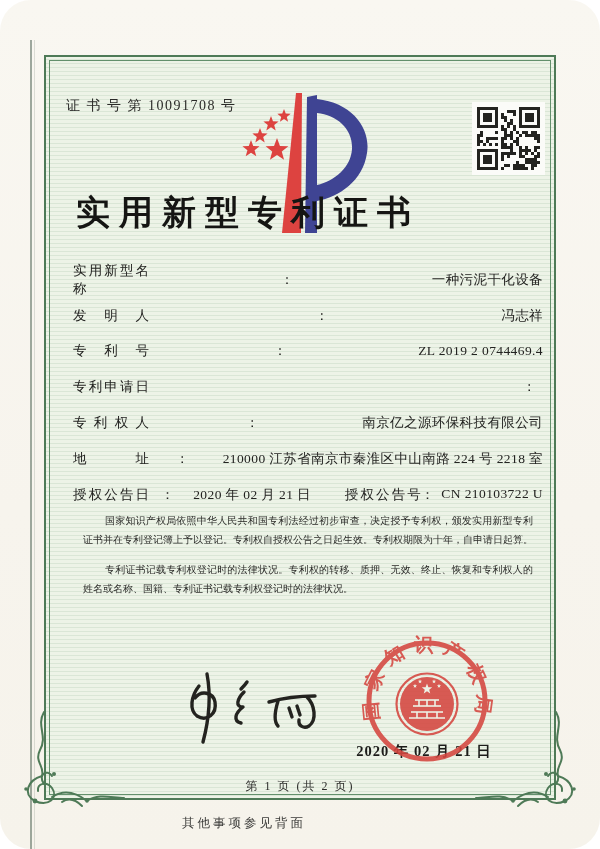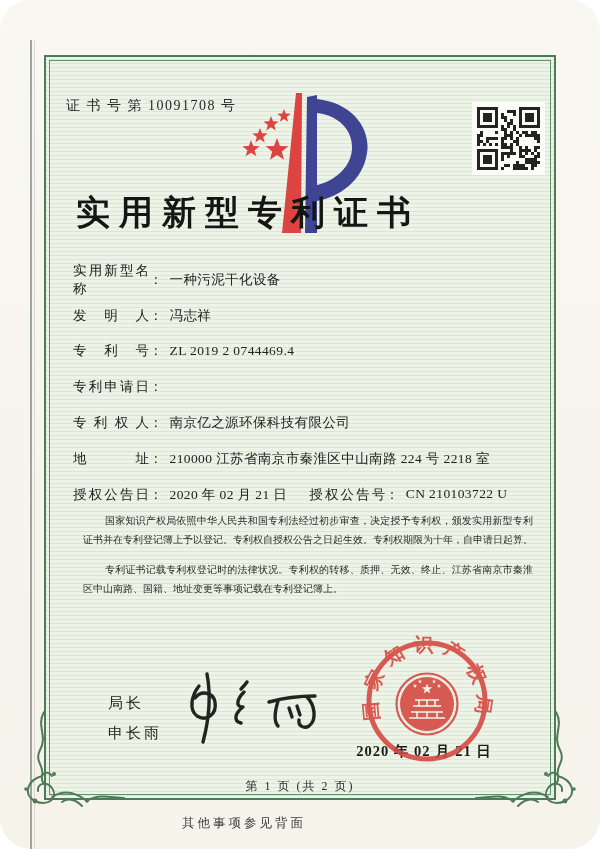--- a/index.html
+++ b/index.html
@@ -29,21 +29,21 @@
 
   .logo{position:absolute;left:233px;top:85px;width:135px;height:150px;}
   .qr{position:absolute;left:472px;top:102px;width:73px;height:73px;}
 
   .title{
     position:absolute;left:44px;top:190px;width:408px;text-align:center;
     font-size:34px;font-weight:700;letter-spacing:9px;color:#151513;
   }
 
   .fields{position:absolute;left:73px;top:262px;width:470px;}
-  .frow{height:35.8px;display:flex;align-items:center;font-size:13.5px;color:#232321;}
+  .frow{height:35.8px;display:flex;align-items:center;font-size:13.5px;color:#232321;justify-content:space-between;}
   .flabel{display:inline-block;width:76px;text-align:justify;text-align-last:justify;}
   .colon{margin-right:7px;}
   .fval{letter-spacing:.4px;}
   .pair2{margin-left:22px;display:flex;}
 
   .paras{position:absolute;left:73px;top:501px;width:470px;}
   .paras p{margin:10px;font-size:10px;line-height:1.93;text-align:justify;text-indent:2.2em;color:#2b2b29;}
 
   .officials{position:absolute;left:108px;top:688px;font-family:"Liberation Sans","DejaVu Sans",sans-serif;
     font-size:15px;letter-spacing:3px;color:#232321;line-height:30px;}
@@ -291,27 +291,23 @@
       <span class="pair2">
         <span class="flabel">授权公告号</span>
           <span class="colon">：</span>
           <span class="fval">CN 210103722 U</span>
       </span>
     </div>
   </div>
 
   <div class="paras">
     <p>国家知识产权局依照中华人民共和国专利法经过初步审查，决定授予专利权，颁发实用新型专利证书并在专利登记簿上予以登记。专利权自授权公告之日起生效。专利权期限为十年，自申请日起算。</p>
-    <p>专利证书记载专利权登记时的法律状况。专利权的转移、质押、无效、终止、江苏省南京市秦淮区中山南路、国籍、地址变更等事项记载在专利登记簿上。</p>
+    <p>专利证书记载专利权登记时的法律状况。专利权的转移、质押、无效、终止、恢复和专利权人的姓名或名称、国籍、专利证书记载专利权登记时的法律状况。</p>
   </div>
 
-  <div class="officials">
-    <div>局长</div>
-    <div>申长雨</div>
-  </div>
 
   <svg class="signature" viewBox="0 0 175 95">
     <g stroke="#23231f" stroke-width="3.4" fill="none" stroke-linecap="round" stroke-linejoin="round">
       <path d="M16,18 C8,28 6,42 14,48 C24,54 34,46 32,34 C30,24 18,22 12,30"></path>
       <path d="M24,6 C27,22 28,44 20,74"></path>
       <path d="M64,14 C62,17 60,19 58,21"></path>
       <path d="M61,24 C54,31 52,39 60,39 C52,45 50,53 58,55"></path>
       <path d="M86,34 C100,30 116,28 132,28"></path>
       <path d="M95,33 C92,43 90,53 95,58"></path>
       <path d="M124,29 C132,37 134,52 126,58 C121,61 115,58 116,52"></path>

